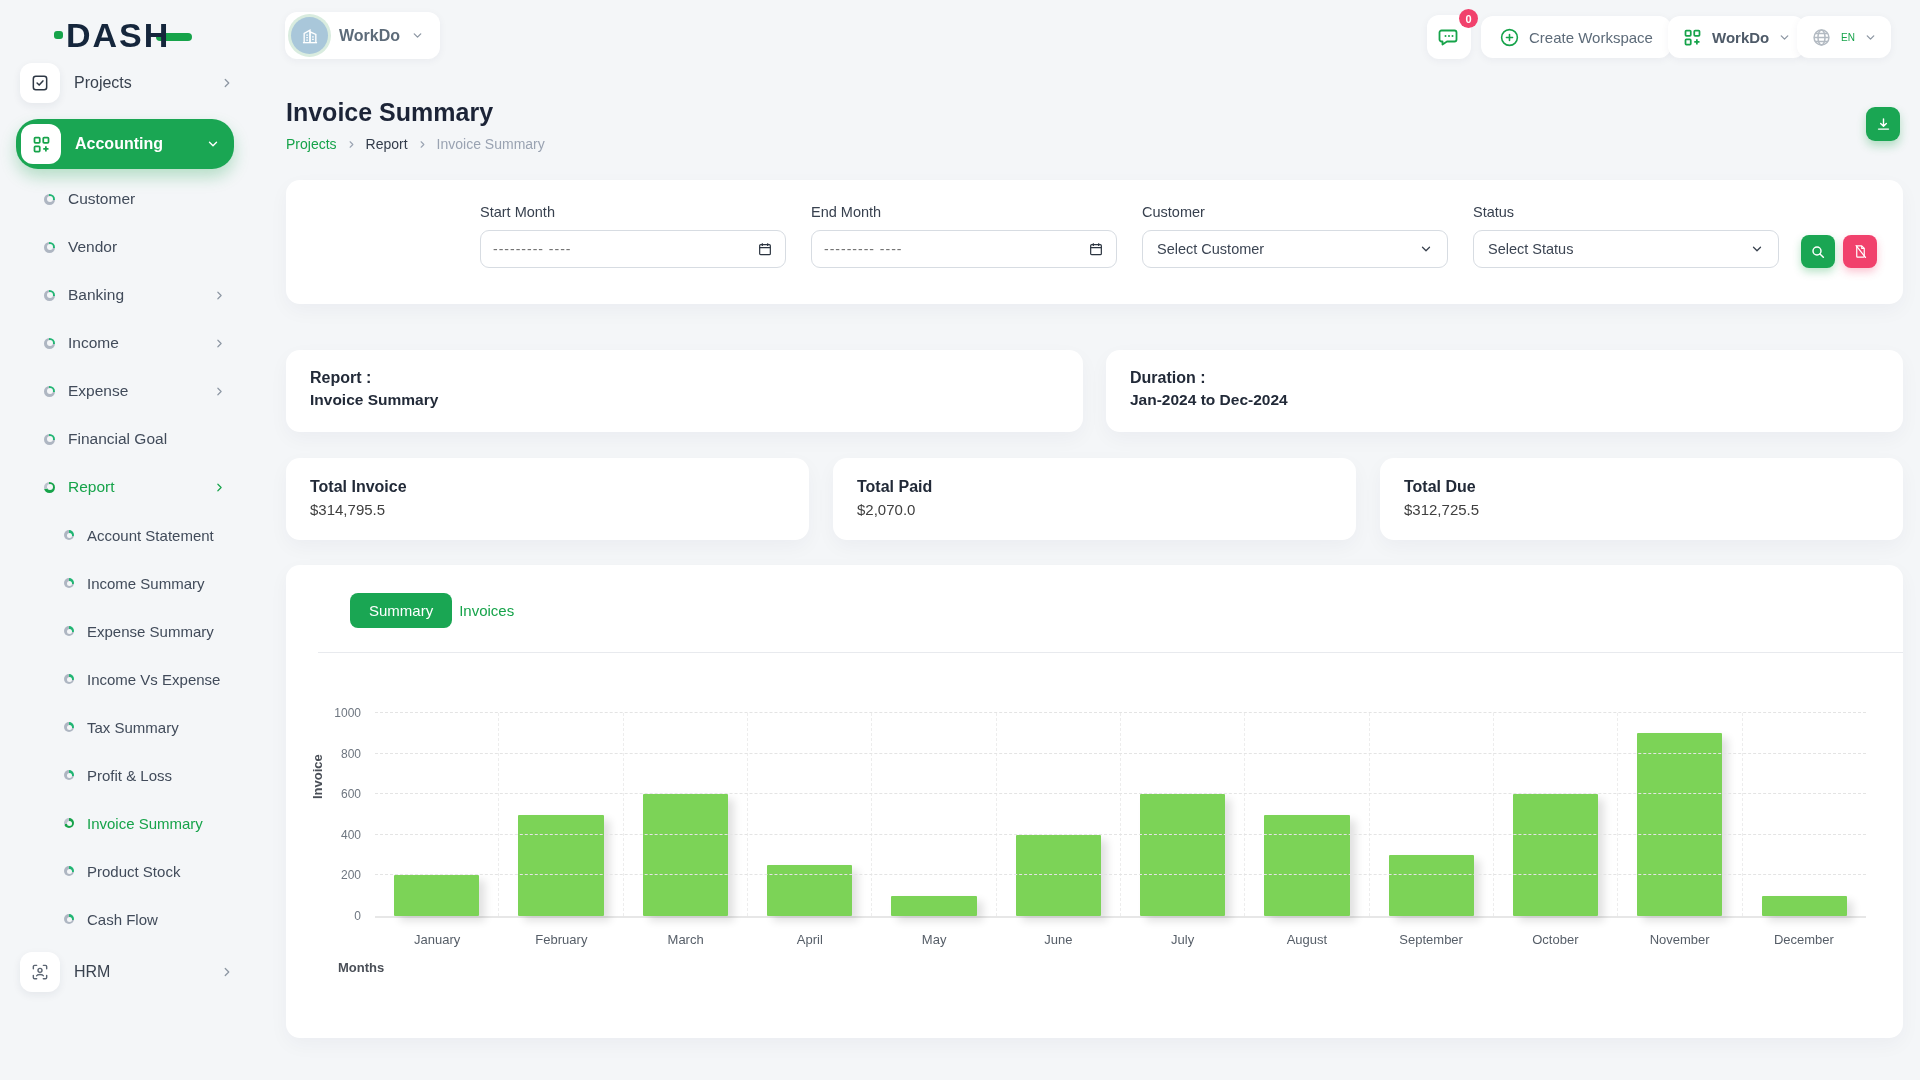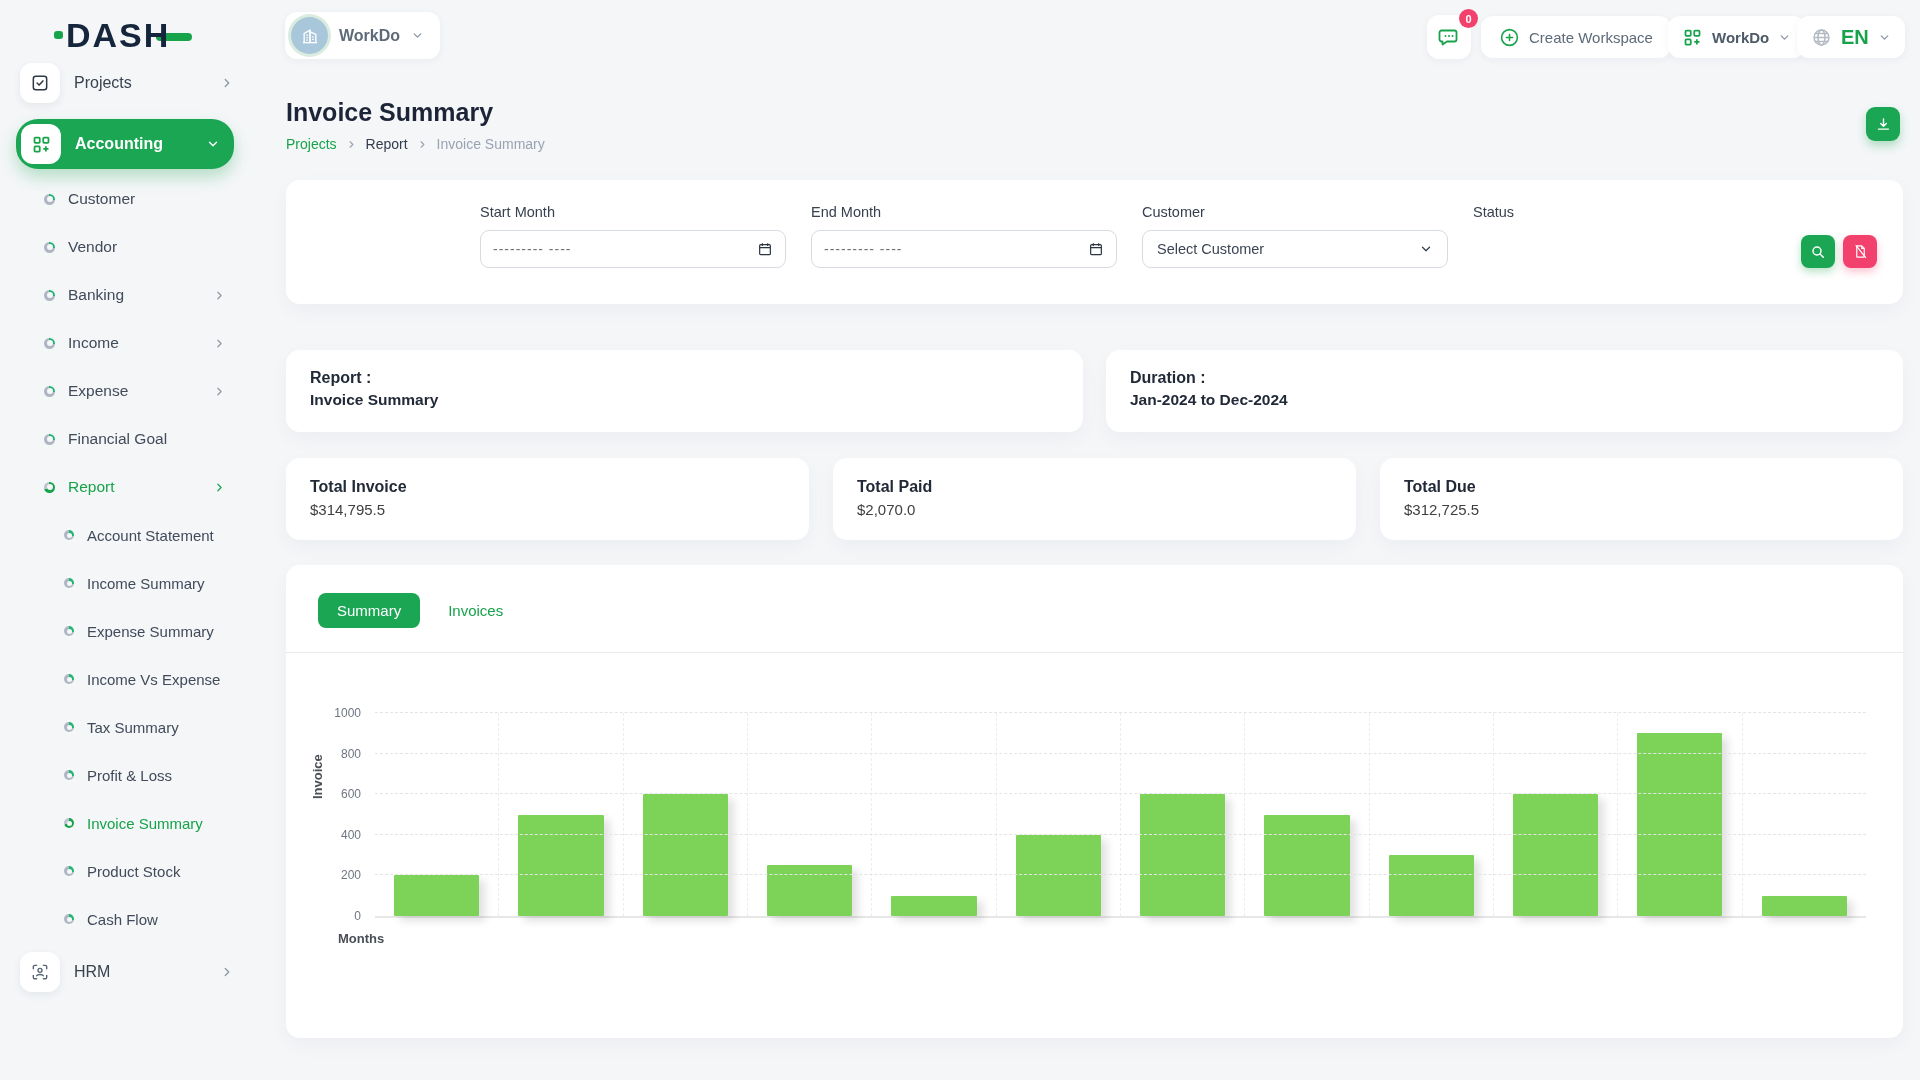--- a/index.html
+++ b/index.html
@@ -35,21 +35,21 @@
   .ws-avatar{width:37px;height:37px;border-radius:50%;background:#a9c7da;display:flex;align-items:center;justify-content:center;box-shadow:0 0 0 3px #d9ecdf;}
   .ws-label{font-size:16px;font-weight:600;color:#5d6b79;}
   .chev{color:#8d97a3;}
   .msg-btn{position:absolute;left:1427px;top:15px;width:44px;height:44px;border-radius:12px;justify-content:center;cursor:pointer;}
   .msg-badge{position:absolute;top:-6px;right:-7px;min-width:19px;height:19px;border-radius:50%;background:var(--pink);color:#fff;font-size:11px;font-weight:700;display:flex;align-items:center;justify-content:center;}
   .create-pill{position:absolute;left:1481px;top:16px;height:42px;padding:0 18px;gap:9px;cursor:pointer;}
   .create-pill span.lbl{font-size:15px;color:#5d6b79;font-weight:500;}
   .workdo-pill{position:absolute;left:1668px;top:16px;height:42px;padding:0 14px;gap:9px;cursor:pointer;}
   .workdo-pill .lbl{font-size:15px;font-weight:600;color:#4e5a68;}
   .lang-pill{position:absolute;left:1797px;top:16px;height:42px;padding:0 14px;gap:9px;cursor:pointer;}
-  .lang-pill .lbl{font-size:20px;font-weight:700;color:var(--green);}
+  .lang-pill .lbl{font-size:10px;font-weight:400;color:var(--green);}
 
   
   .sidebar{position:absolute;top:56px;left:0;width:256px;bottom:0;padding:5px 16px 0 16px;overflow:hidden;}
   .nav-top{display:flex;align-items:center;height:44px;gap:14px;padding:0 6px 0 4px;cursor:pointer;color:#39424f;}
   .nav-top .icon-box{width:40px;height:40px;border-radius:12px;background:#fff;box-shadow:0 3px 9px rgba(30,40,70,0.07);display:flex;align-items:center;justify-content:center;flex-shrink:0;}
   .nav-top .nav-label{flex:1;font-size:16px;font-weight:500;}
   .nav-projects{margin-bottom:14px;}
   .nav-pill{display:flex;align-items:center;height:50px;gap:14px;background:var(--green-soft);border-radius:22px;margin:0 6px 6px 0;padding:0 14px 0 5px;box-shadow:0 8px 16px rgba(22,163,74,0.28);cursor:pointer;}
   .nav-pill .icon-box{width:40px;height:40px;border-radius:12px;background:#fff;display:flex;align-items:center;justify-content:center;flex-shrink:0;}
   .nav-pill .nav-label{flex:1;font-size:16px;font-weight:700;color:#fff;}
@@ -98,21 +98,21 @@
   .info-card .i-value{font-size:15.5px;font-weight:700;color:#222a38;margin-top:4px;}
 
   
   .totals-row{display:flex;gap:24px;margin-top:26px;}
   .total-card{flex:1;height:82px;padding:20px 24px;}
   .total-card .t-label{font-size:16px;font-weight:700;color:#222a38;}
   .total-card .t-value{font-size:15px;color:#404040;margin-top:5px;}
 
   
   .chart-card{margin-top:25px;height:473px;padding-top:28px;}
-  .tabs{display:flex;align-items:center;gap:28px;padding:0 32px 24px 32px;border-bottom:1px solid #e8eaee;}
+  .tabs{display:flex;align-items:center;gap:7px;padding:0 32px 24px 32px;border-bottom:1px solid #e8eaee;margin-left:32px;}
   .tab-active{background:var(--green-soft);color:#fff;font-size:15px;border:none;border-radius:8px;padding:9px 19px;cursor:pointer;font-family:inherit;}
   .tab-plain{background:none;border:none;color:var(--green);font-size:15px;cursor:pointer;font-family:inherit;}
 
   .chart-area{position:relative;margin-top:60px;}
   .plot{position:relative;margin-left:89px;margin-right:37px;height:205px;border-bottom:2px solid #e7e7e7;}
   .gridline{position:absolute;left:0;right:0;height:0;border-top:1px dashed #e4e4e4;}
   .ytick{position:absolute;left:-14px;transform:translateX(-100%);font-size:12px;color:#6e7680;}
   .bars{position:absolute;inset:0;display:flex;align-items:flex-end;}
   .slot{flex:1;display:flex;justify-content:center;align-items:flex-end;height:100%;}
   .slot.sep{border-right:1px dashed #ededed;}
@@ -403,20 +403,28 @@
         <span class="sel-val">Select Customer</span>
         <span class="chev">
             <svg width="14" height="14" viewBox="0 0 24 24">
               <path d="M6 9l6 6 6-6" fill="none" stroke="#39424f" stroke-width="2.2" stroke-linecap="round" stroke-linejoin="round"></path>
             </svg>
           </span>
       </div>
     </div>
     <div class="field">
       <div class="f-label">Status</div>
+      <div class="f-select">
+        <span class="sel-val">Select Status</span>
+        <span class="chev">
+            <svg width="14" height="14" viewBox="0 0 24 24">
+              <path d="M6 9l6 6 6-6" fill="none" stroke="#39424f" stroke-width="2.2" stroke-linecap="round" stroke-linejoin="round"></path>
+            </svg>
+          </span>
+      </div>
     </div>
     <div class="filter-btns">
       <button class="sq-btn search">
         <svg width="16" height="16" viewBox="0 0 24 24">
             <circle cx="10.5" cy="10.5" r="6" fill="none" stroke="#fff" stroke-width="2.2"></circle>
             <path d="M15 15l5 5" stroke="#fff" stroke-width="2.2" stroke-linecap="round"></path>
           </svg>
       </button>
       <button class="sq-btn reset">
         <svg width="15" height="15" viewBox="0 0 24 24">
@@ -508,17 +516,31 @@
           <span class="ytick" style="bottom: calc(20% - 7px); margin-top: 39px;">200</span>
           <div class="gridline" style="bottom: 40%;"></div>
           <span class="ytick" style="bottom: calc(40% - 7px);">400</span>
           <div class="gridline" style="bottom: 60%;"></div>
           <span class="ytick" style="bottom: calc(60% - 7px);">600</span>
           <div class="gridline" style="bottom: 80%;"></div>
           <span class="ytick" style="bottom: calc(80% - 7px);">800</span>
           <div class="gridline" style="bottom: 100%;"></div>
           <span class="ytick" style="bottom: calc(100% - 7px);">1000</span>
         </div>
+      <div class="xlabels" id="xlabels">
+          <span class="xl">January</span>
+          <span class="xl">February</span>
+          <span class="xl">March</span>
+          <span class="xl">April</span>
+          <span class="xl">May</span>
+          <span class="xl">June</span>
+          <span class="xl">July</span>
+          <span class="xl">August</span>
+          <span class="xl">September</span>
+          <span class="xl">October</span>
+          <span class="xl">November</span>
+          <span class="xl">December</span>
+        </div>
       <div class="x-title">Months</div>
     </div>
   </section>
 
 </main>
 
 </body></html>

